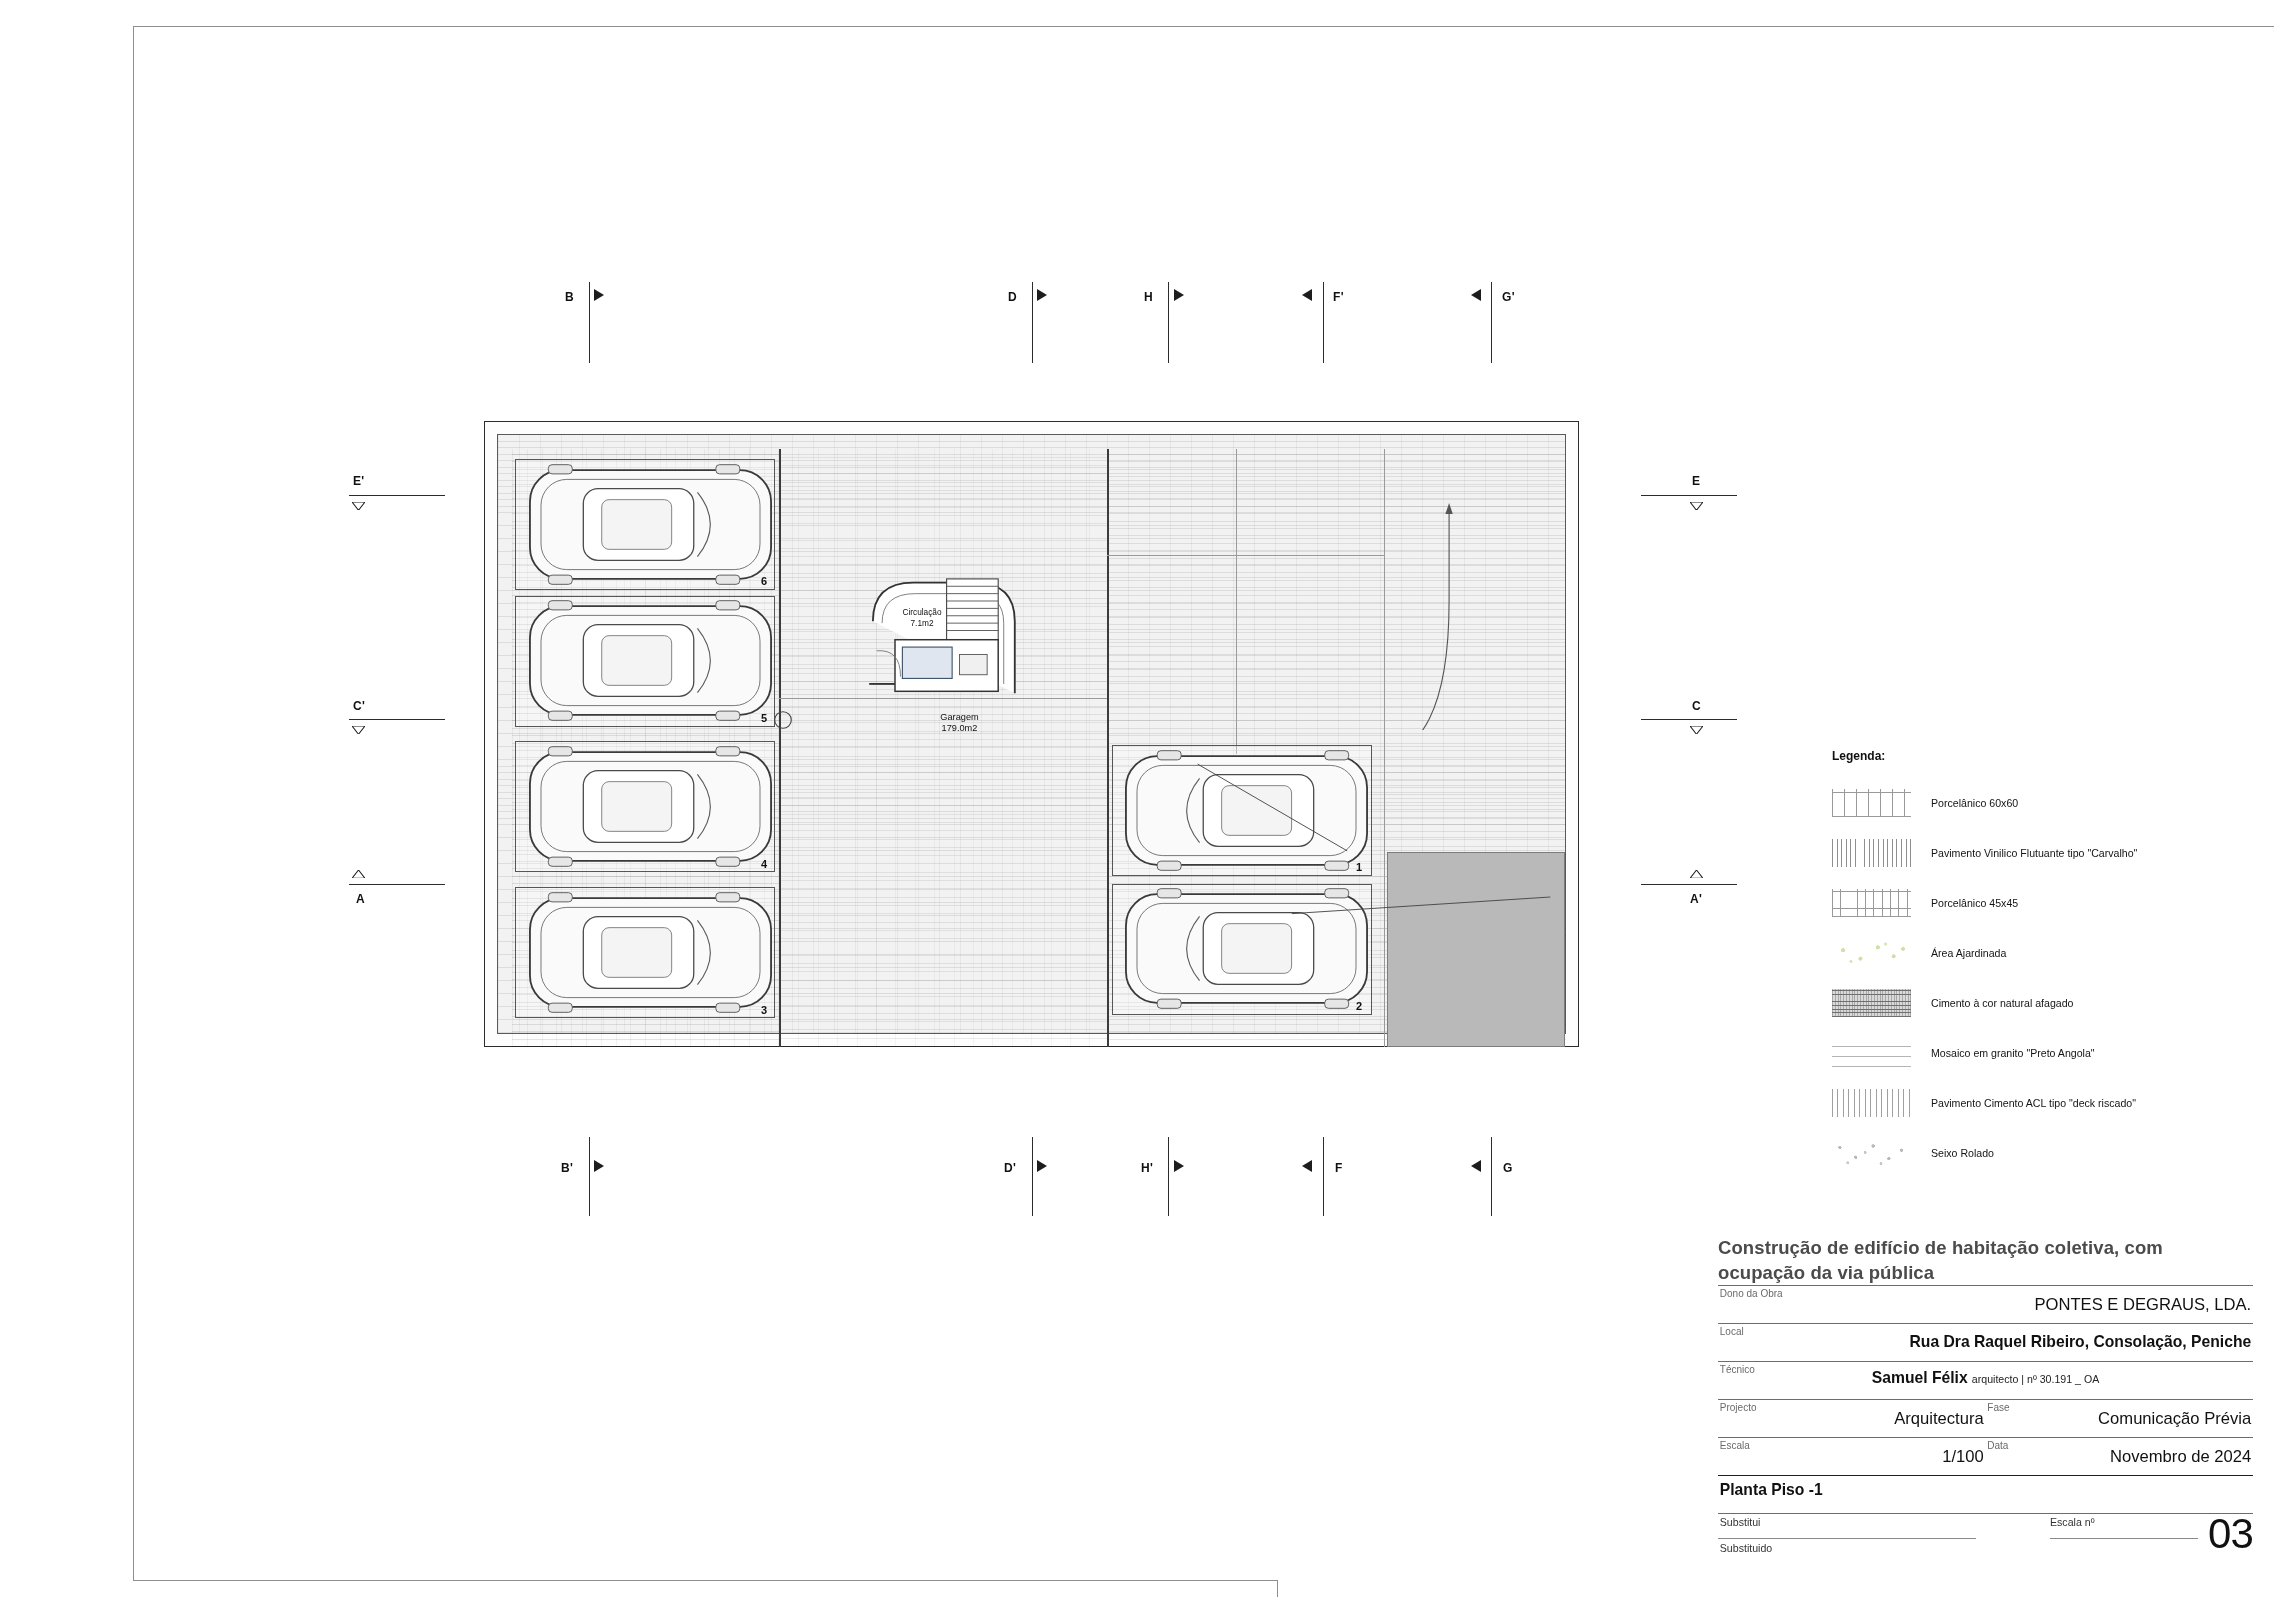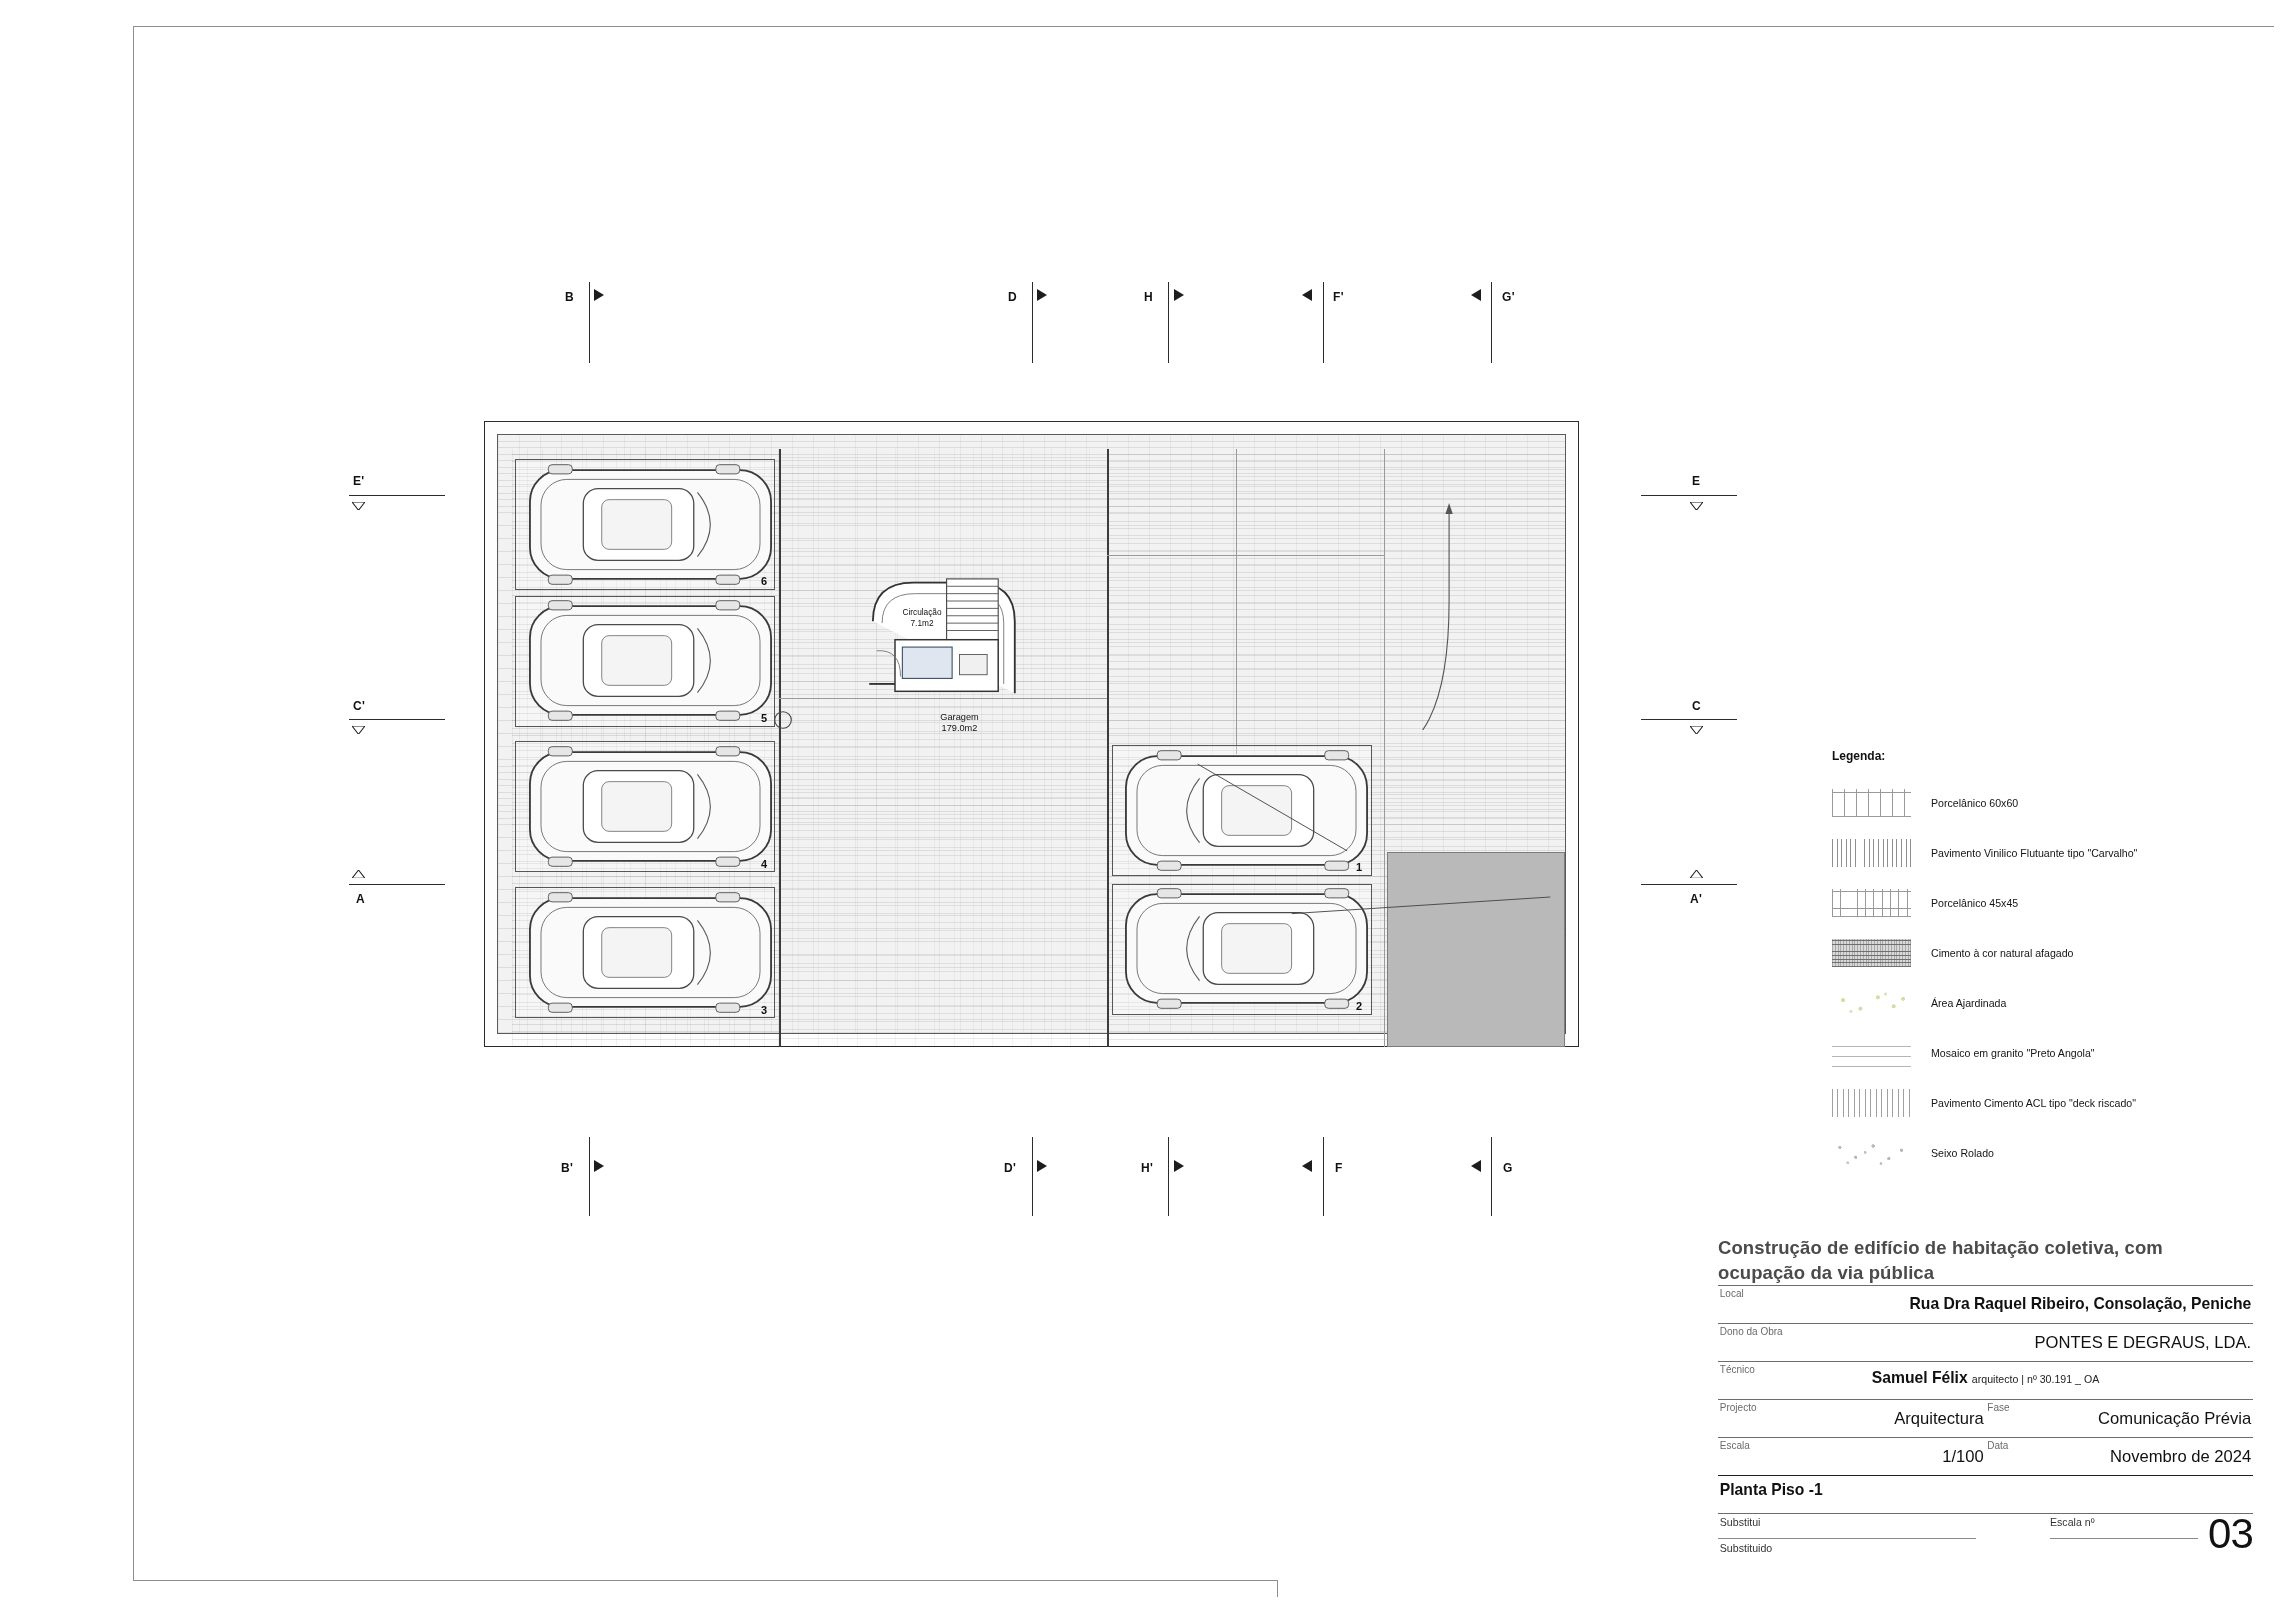--- a/index.html
+++ b/index.html
@@ -618,52 +618,52 @@
     </div>
     <div class="legend-row">
       <div class="legend-swatch sw2"></div>
       <div class="legend-text">Pavimento Vinilico Flutuante tipo "Carvalho"</div>
     </div>
     <div class="legend-row">
       <div class="legend-swatch sw3"></div>
       <div class="legend-text">Porcelânico 45x45</div>
     </div>
     <div class="legend-row">
+      <div class="legend-swatch sw4"></div>
+      <div class="legend-text">Área Ajardinada</div>
+    </div>
+    <div class="legend-row">
       <div class="legend-swatch sw5"></div>
       <div class="legend-text">Cimento à cor natural afagado</div>
-    </div>
-    <div class="legend-row">
-      <div class="legend-swatch sw4"></div>
-      <div class="legend-text">Área Ajardinada</div>
     </div>
     <div class="legend-row">
       <div class="legend-swatch sw6"></div>
       <div class="legend-text">Mosaico em granito "Preto Angola"</div>
     </div>
     <div class="legend-row">
       <div class="legend-swatch sw7"></div>
       <div class="legend-text">Pavimento Cimento ACL tipo "deck riscado"</div>
     </div>
     <div class="legend-row">
       <div class="legend-swatch sw8"></div>
       <div class="legend-text">Seixo Rolado</div>
     </div>
   </div>
 
   <div class="titleblock">
     <div class="tb-title">Construção de edifício de habitação coletiva, com ocupação da via pública</div>
 
     <div class="tb-row">
+      <span class="tb-small">Dono da Obra</span>
+      <span class="tb-value">PONTES E DEGRAUS, LDA.</span>
+    </div>
+
+    <div class="tb-row">
       <span class="tb-small">Local</span>
       <span class="tb-value bold">Rua Dra Raquel Ribeiro, Consolação, Peniche</span>
-    </div>
-
-    <div class="tb-row">
-      <span class="tb-small">Dono da Obra</span>
-      <span class="tb-value">PONTES E DEGRAUS, LDA.</span>
     </div>
 
     <div class="tb-row">
       <span class="tb-small">Técnico</span>
       <div class="tb-tecnico">
         <span class="nm">Samuel Félix</span>
         <span class="sub">arquitecto | nº 30.191 _ OA</span>
       </div>
     </div>
 

